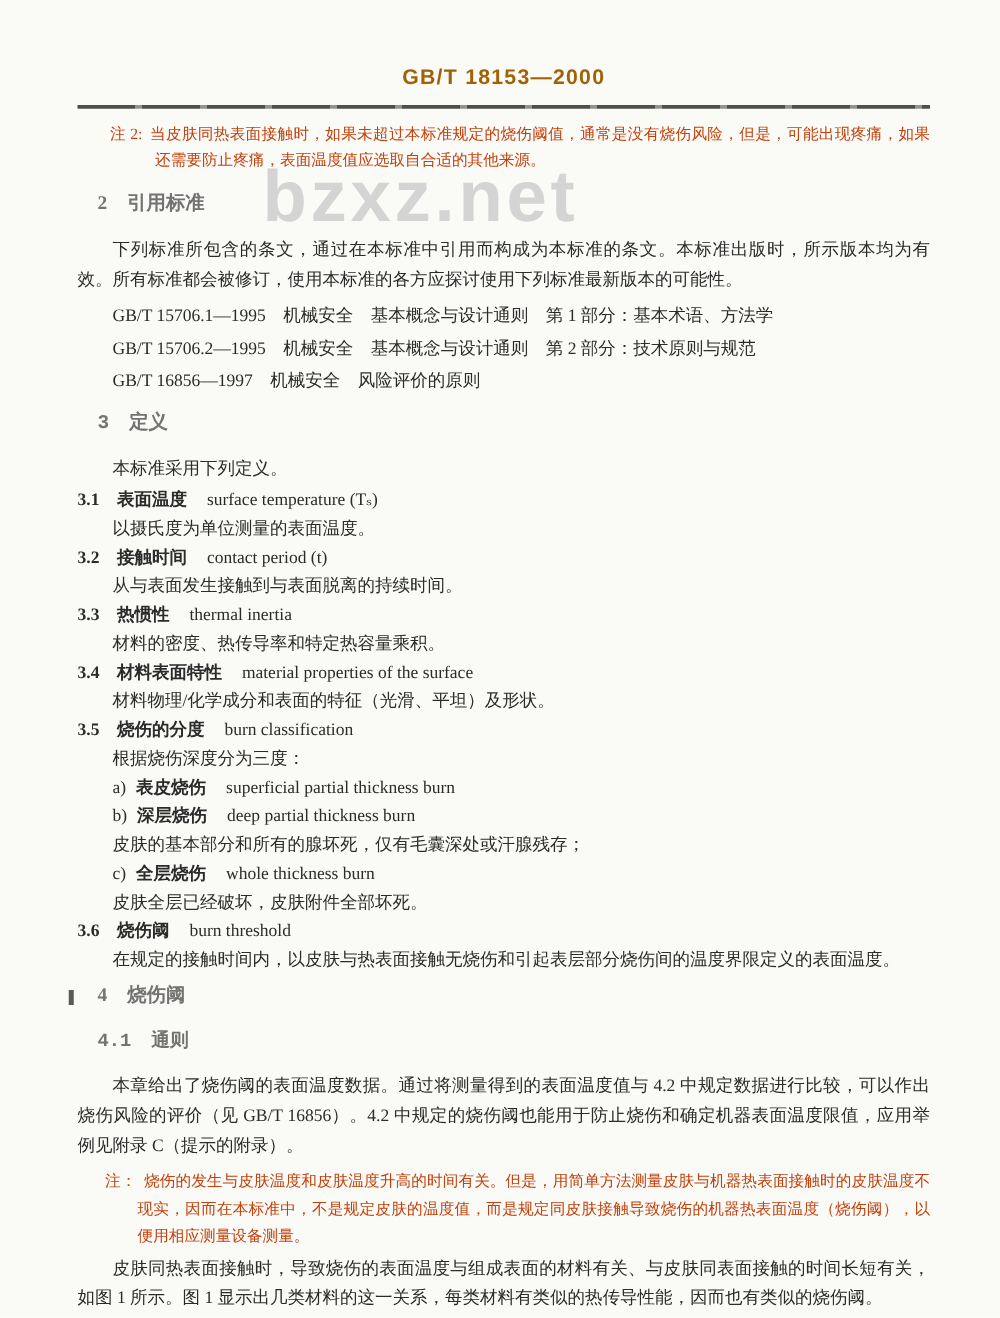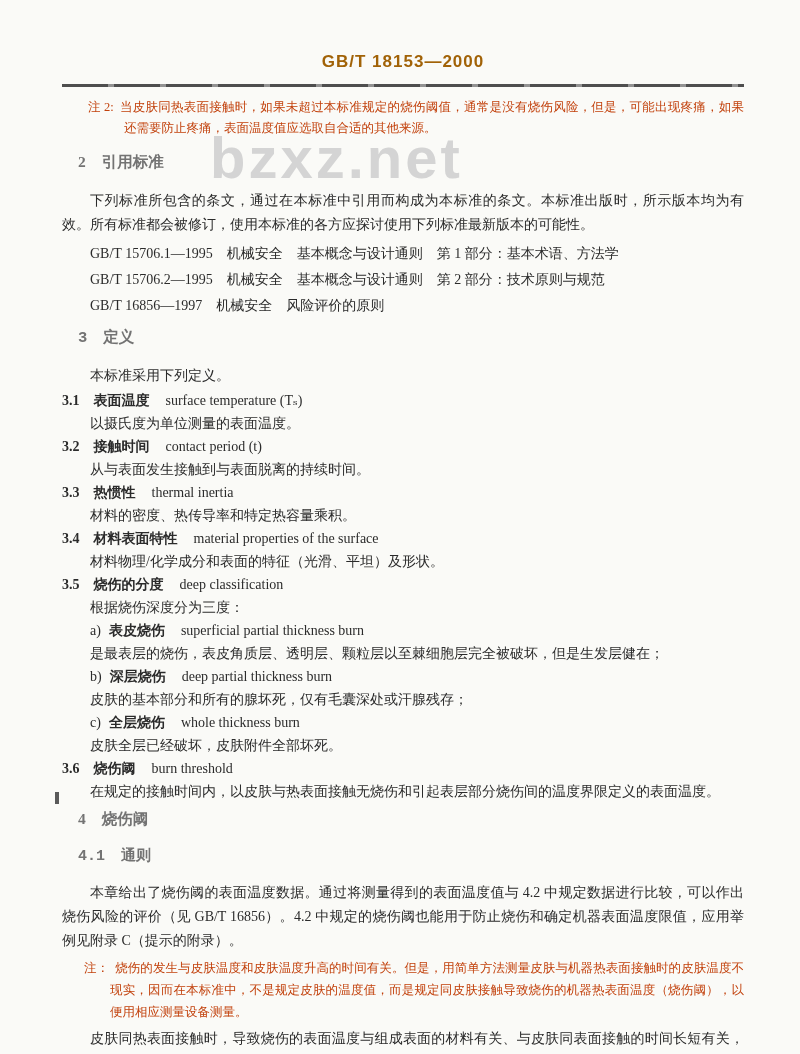--- a/index.html
+++ b/index.html
@@ -89,25 +89,24 @@
 
       <p class="def-line"><span class="dnum">3.2</span><span class="dzh">接触时间</span><span class="den">contact period (t)</span></p>
       <p class="def-desc">从与表面发生接触到与表面脱离的持续时间。</p>
 
       <p class="def-line"><span class="dnum">3.3</span><span class="dzh">热惯性</span><span class="den">thermal inertia</span></p>
       <p class="def-desc">材料的密度、热传导率和特定热容量乘积。</p>
 
       <p class="def-line"><span class="dnum">3.4</span><span class="dzh">材料表面特性</span><span class="den">material properties of the surface</span></p>
       <p class="def-desc">材料物理/化学成分和表面的特征（光滑、平坦）及形状。</p>
 
-      <p class="def-line"><span class="dnum">3.5</span><span class="dzh">烧伤的分度</span><span class="den">deep classification</span></p>
+      <p class="def-line"><span class="dnum">3.5</span><span class="dzh">烧伤的分度</span><span class="den">burn classification</span></p>
       <p class="def-desc">根据烧伤深度分为三度：</p>
 
       <p class="burn-line"><span class="blabel">a)</span><span class="dzh">表皮烧伤</span><span class="den">superficial partial thickness burn</span></p>
-      <p class="burn-desc">是最表层的烧伤，表皮角质层、透明层、颗粒层以至棘细胞层完全被破坏，但是生发层健在；</p>
 
       <p class="burn-line"><span class="blabel">b)</span><span class="dzh">深层烧伤</span><span class="den">deep partial thickness burn</span></p>
       <p class="burn-desc">皮肤的基本部分和所有的腺坏死，仅有毛囊深处或汗腺残存；</p>
 
       <p class="burn-line"><span class="blabel">c)</span><span class="dzh">全层烧伤</span><span class="den">whole thickness burn</span></p>
       <p class="burn-desc">皮肤全层已经破坏，皮肤附件全部坏死。</p>
 
       <p class="def-line"><span class="dnum">3.6</span><span class="dzh">烧伤阈</span><span class="den">burn threshold</span></p>
       <p class="def-desc">在规定的接触时间内，以皮肤与热表面接触无烧伤和引起表层部分烧伤间的温度界限定义的表面温度。</p>
 

